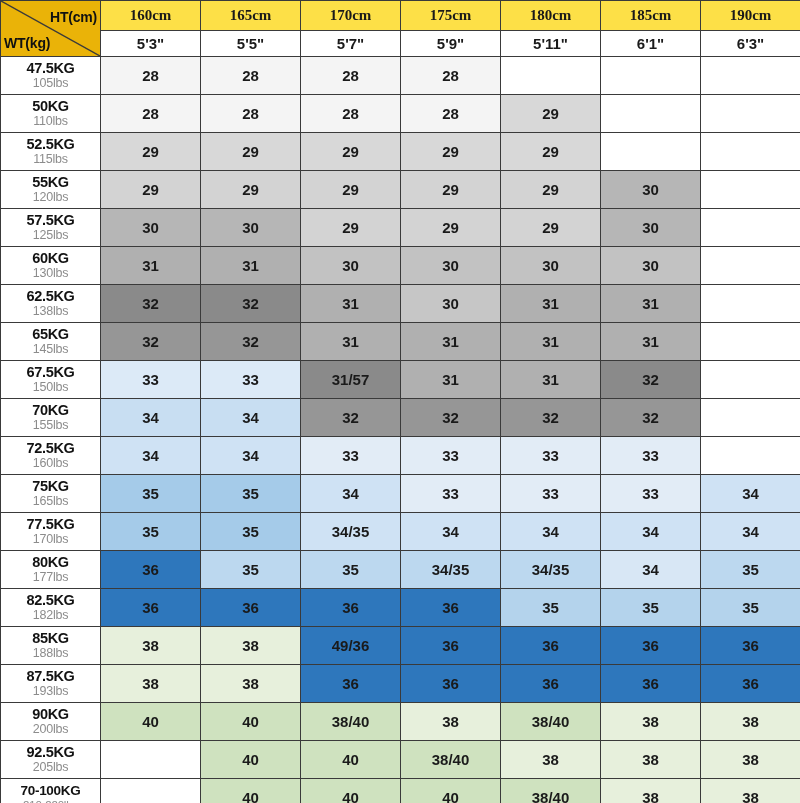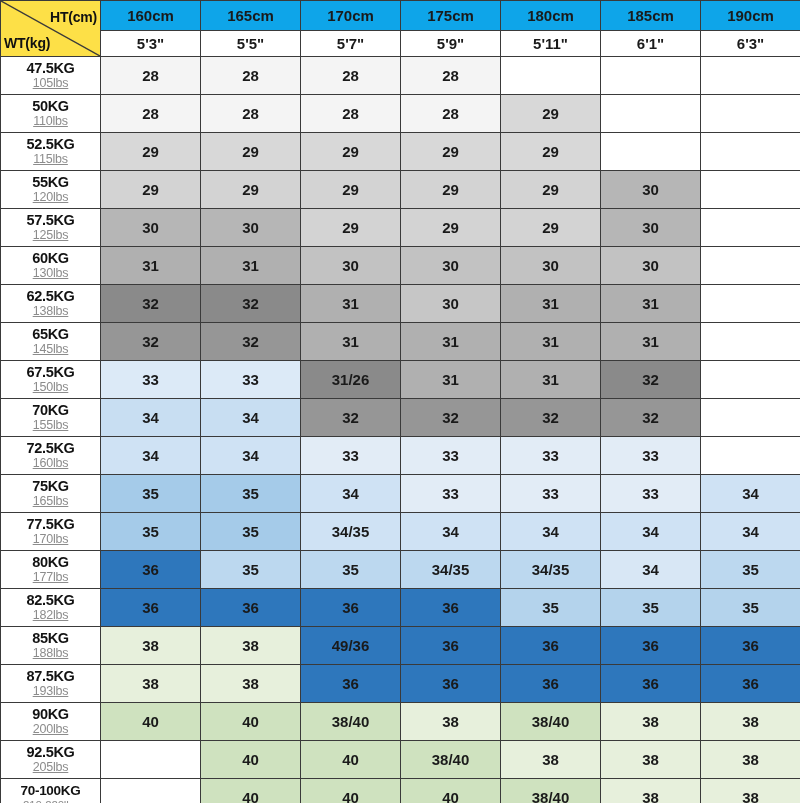--- a/index.html
+++ b/index.html
@@ -30,21 +30,21 @@
     color: #1a1a1a;
     box-sizing: border-box;
   }
   col.rowhead-col { width: 100px; }
   col.data-col { width: 100px; }
 
   
   td.corner {
     position: relative;
     height: 56px;
-    background: #fde047;
+    background: #eab308;
     padding: 0;
   }
   td.corner .diag {
     position: absolute;
     inset: 0;
     width: 100%;
     height: 100%;
     display: block;
   }
   td.corner .ht-label {
@@ -64,22 +64,23 @@
     font-weight: bold;
     color: #111;
     letter-spacing: -0.2px;
   }
 
   
   tr.hdr-cm th {
     height: 30px;
     font-size: 15px;
     font-weight: bold;
-    background: #0ea5e9;
+    background: #fde047;
     border-bottom: 1px solid #9a9a9a;
+    font-family: Liberation Serif, serif;
   }
   tr.hdr-ft th {
     height: 26px;
     font-size: 13px;
     font-weight: normal;
     color: #8c8c8c;
     background: #ffffff;
     border-top: none;
   }
   tr.hdr-cm th.cm-cell { border-bottom-color: #b5b5b5; }
@@ -96,21 +97,20 @@
     font-weight: bold;
     color: #121212;
     letter-spacing: -0.3px;
   }
   td.rowhead .lbs {
     display: block;
     font-size: 12.5px;
     font-weight: normal;
     color: #8c8c8c;
     letter-spacing: -0.2px;
-    text-decoration: underline;
   }
   td.rowhead.narrow .kg { font-size: 13.5px; }
   td.rowhead.narrow .lbs { font-size: 11.5px; }
 
   td.cell { font-size: 15px; font-weight: bold; }
   td.cell.empty { background: #ffffff; }
   tbody tr { height: 38px; }
 </style>
 </head>
 <body>
@@ -258,21 +258,21 @@
         <td class="cell" style="background: rgb(176, 176, 176);">31</td>
         <td class="cell empty" style="background: rgb(255, 255, 255);"></td>
       </tr>
       <tr>
         <td class="rowhead">
           <span class="kg">67.5KG</span>
           <span class="lbs">150lbs</span>
         </td>
         <td class="cell" style="background: rgb(220, 234, 247);">33</td>
         <td class="cell" style="background: rgb(220, 234, 247);">33</td>
-        <td class="cell" style="background: rgb(138, 138, 138);">31/26</td>
+        <td class="cell" style="background: rgb(138, 138, 138);">31/57</td>
         <td class="cell" style="background: rgb(176, 176, 176);">31</td>
         <td class="cell" style="background: rgb(176, 176, 176);">31</td>
         <td class="cell" style="background: rgb(138, 138, 138);">32</td>
         <td class="cell empty" style="background: rgb(255, 255, 255);"></td>
       </tr>
       <tr>
         <td class="rowhead">
           <span class="kg">70KG</span>
           <span class="lbs">155lbs</span>
         </td>

